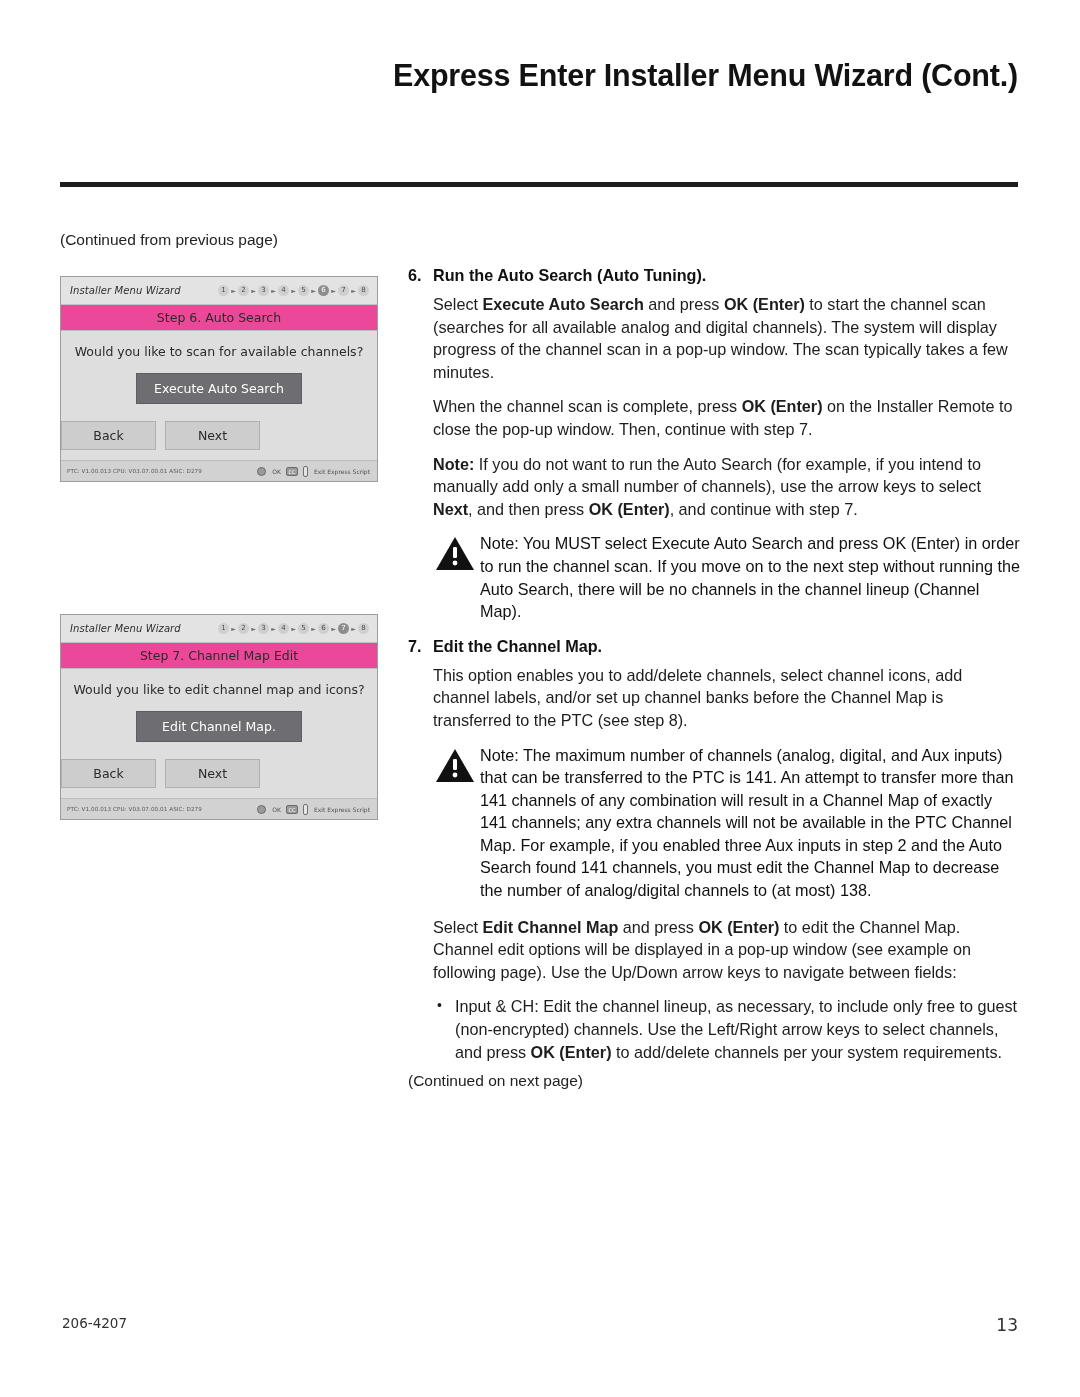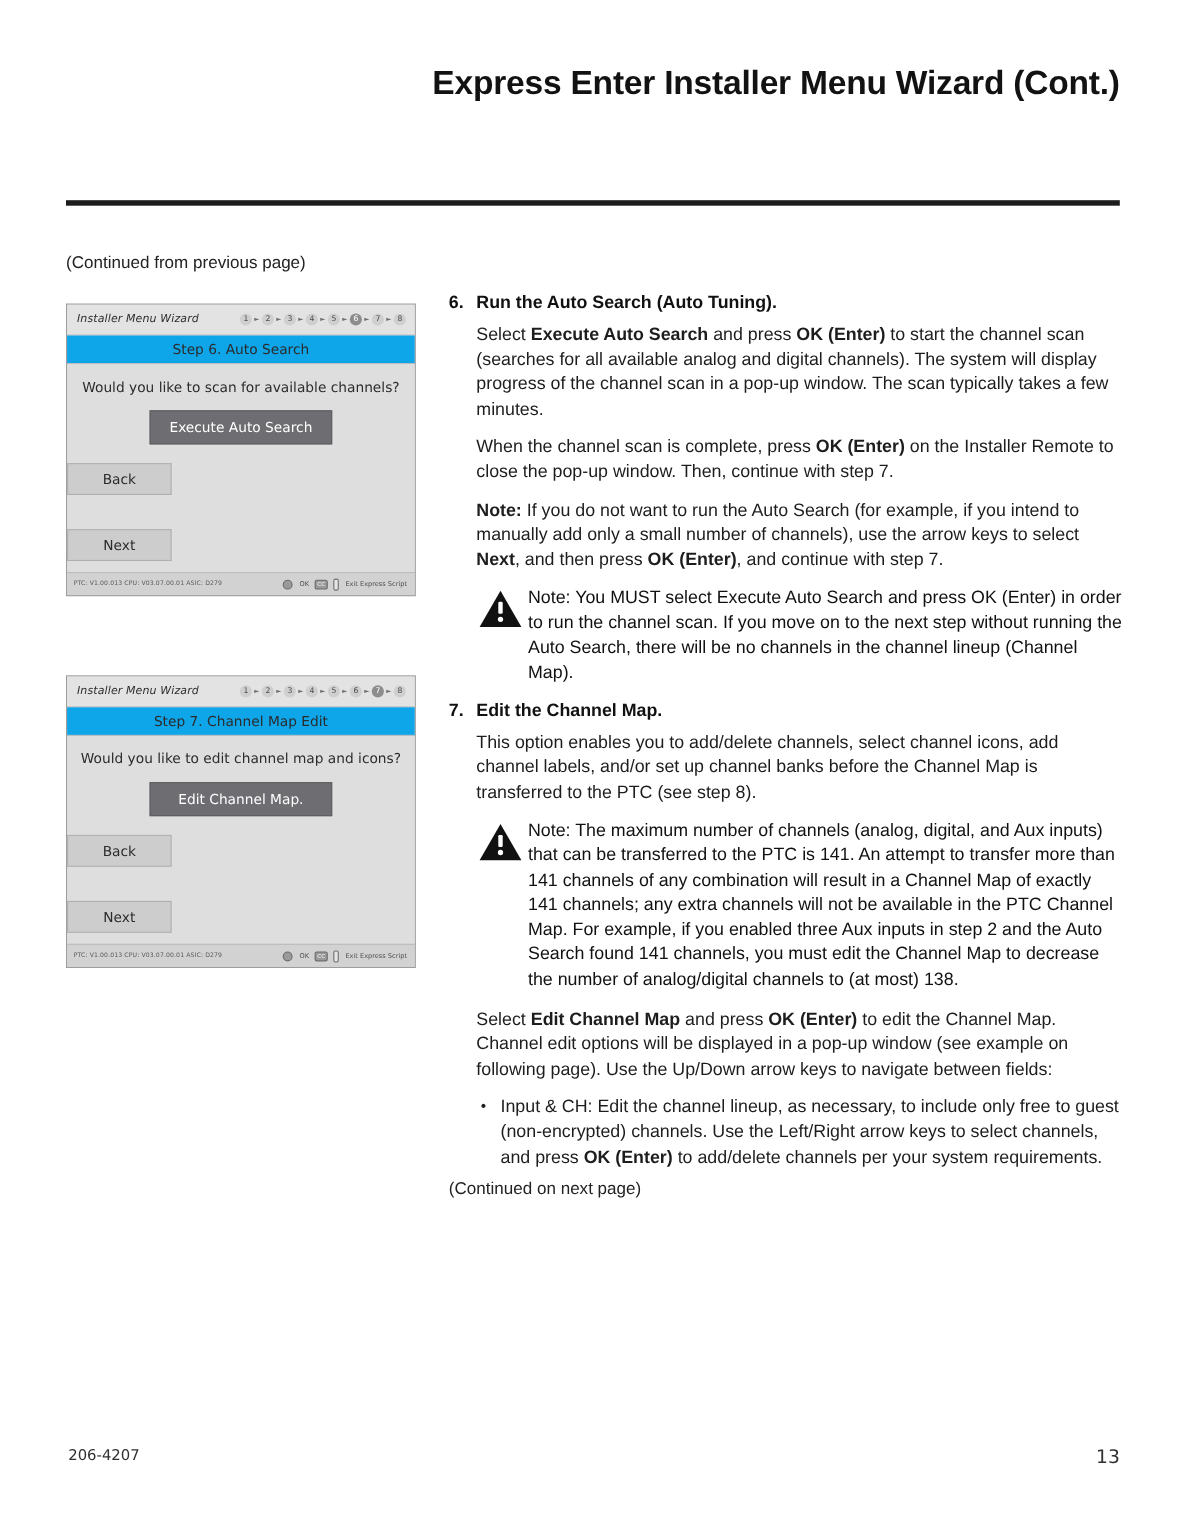--- a/index.html
+++ b/index.html
@@ -98,21 +98,21 @@
   .step-arrow {
     font-size: 6px;
     color: #6f6f6f;
     display: inline-block;
     width: 7px;
     text-align: center;
   }
 
   .tv-subbar {
     height: 25px;
-    background: #0ea5e9;
+    background: #ec4899;
     border-bottom: 1px solid #bdbdbd;
     display: flex;
     align-items: center;
     justify-content: center;
     font-size: 12.5px;
     color: #2b2b2b;
   }
   .tv-body {
     background: #dedede;
     padding: 13px 0 10px 0;
@@ -130,22 +130,21 @@
     font-size: 12.5px;
     padding: 7px 0;
     width: 166px;
     border: 1px solid #5e5e62;
     box-sizing: border-box;
   }
   .tv-navrow {
     margin-top: 17px;
     display: flex;
     justify-content: flex-start;
-    gap: 31px;
-    flex-direction: column;
+    gap: 9px;
   }
   .tv-nav-btn {
     width: 95px;
     padding: 6px 0;
     background: #cdcdcd;
     border: 1px solid #b0b0b0;
     font-size: 12.5px;
     color: #2b2b2b;
     box-sizing: border-box;
   }

